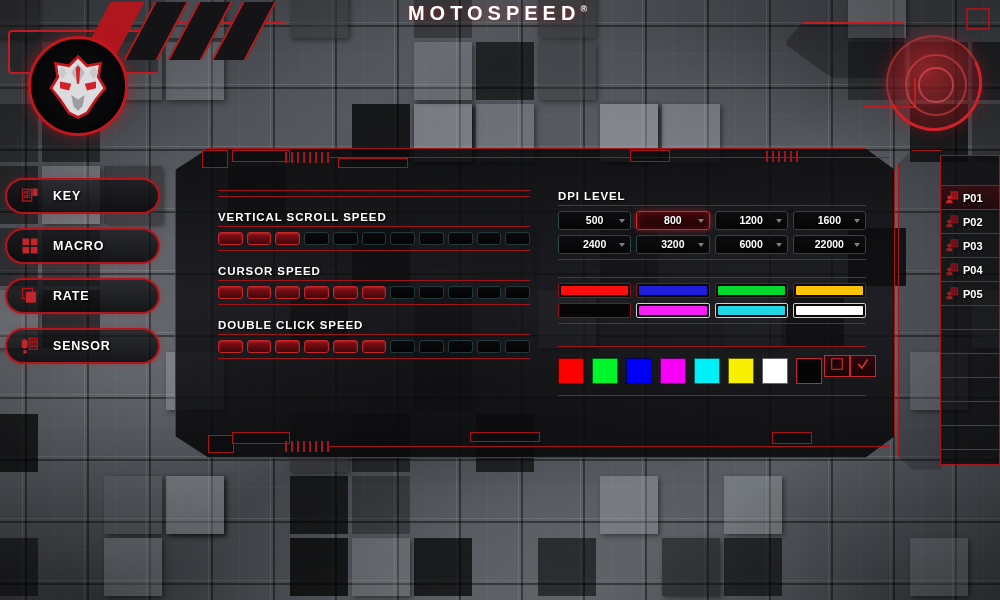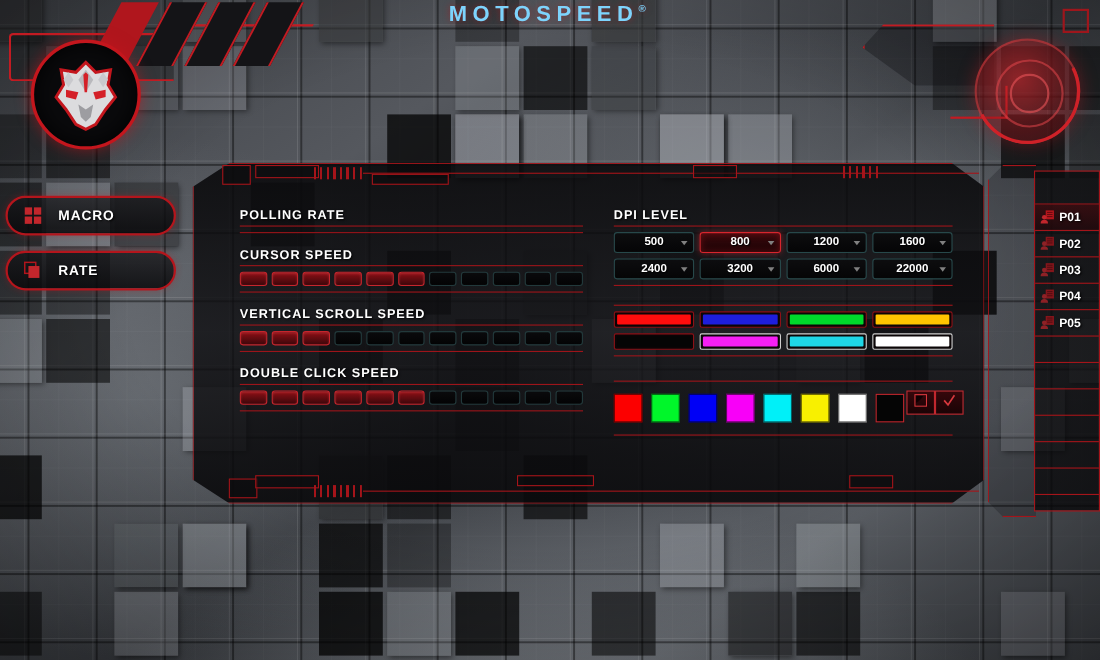--- a/index.html
+++ b/index.html
@@ -120,21 +120,21 @@
   }
   .radar-hook3 {
     position:absolute; right:84px; top:78px; width:52px; height:30px;
     border-right:2px solid #c21b22; border-bottom:2px solid #c21b22;
   }
 
   .brand {
     position:absolute; left:0; right:0; top:2px; text-align:center;
     font-family:"Liberation Sans", sans-serif;
     font-size:20px; font-weight:bold; letter-spacing:5px;
-    color:#7dd3fc;
+    color:#ffffff;
     text-shadow: 0 0 6px rgba(180,20,26,0.55);
   }
   .brand sup { font-size:9px; vertical-align:super; }
 
   
   .sidebar { position:absolute; left:5px; top:178px; width:155px; }
   .side-btn {
     position:relative; height:36px; margin-bottom:14px;
     border:2px solid #b4151c; border-radius:18px;
     background: linear-gradient(180deg, rgba(20,20,23,0.72), rgba(8,8,10,0.85));
@@ -409,36 +409,61 @@
   <div class="radar-arc"></div>
 
   <div class="brand">
     <span>MOTOSPEED</span><sup>®</sup>
   </div>
 
   <div class="sidebar" id="sidebar">
       <div class="side-btn">
         <span class="sicon">
           <svg viewBox="0 0 24 24">
+            <rect x="3" y="4" width="11" height="14" fill="none" stroke="#b4151c" stroke-width="1.6"></rect>
+            <rect x="5" y="6" width="3" height="3" fill="#b4151c"></rect>
+            <rect x="9" y="6" width="3" height="3" fill="none" stroke="#b4151c" stroke-width="1.2"></rect>
+            <rect x="5" y="11" width="3" height="3" fill="none" stroke="#b4151c" stroke-width="1.2"></rect>
+            <rect x="9" y="11" width="3" height="3" fill="none" stroke="#b4151c" stroke-width="1.2"></rect>
+            <rect x="15" y="3" width="6" height="9" fill="#c2262c"></rect>
+          </svg>
+        </span>
+        <span class="slabel">KEY</span>
+      </div>
+      <div class="side-btn">
+        <span class="sicon">
+          <svg viewBox="0 0 24 24">
             <rect x="3" y="3" width="8" height="8" fill="#c2262c"></rect>
             <rect x="13" y="3" width="8" height="8" fill="#c2262c"></rect>
             <rect x="3" y="13" width="8" height="8" fill="#c2262c"></rect>
             <rect x="13" y="13" width="8" height="8" fill="#c2262c"></rect>
           </svg>
         </span>
         <span class="slabel">MACRO</span>
       </div>
       <div class="side-btn">
         <span class="sicon">
           <svg viewBox="0 0 24 24">
             <rect x="3" y="3" width="12" height="12" fill="none" stroke="#b4151c" stroke-width="1.6"></rect>
             <rect x="7" y="7" width="12" height="13" fill="#c2262c"></rect>
           </svg>
         </span>
         <span class="slabel">RATE</span>
+      </div>
+      <div class="side-btn">
+        <span class="sicon">
+          <svg viewBox="0 0 24 24">
+            <rect x="2" y="4" width="7" height="11" rx="3.5" fill="#c2262c"></rect>
+            <rect x="11" y="3" width="10" height="3" fill="none" stroke="#b4151c" stroke-width="1.4"></rect>
+            <rect x="11" y="8" width="10" height="3" fill="none" stroke="#b4151c" stroke-width="1.4"></rect>
+            <rect x="11" y="13" width="10" height="3" fill="none" stroke="#b4151c" stroke-width="1.4"></rect>
+            <rect x="4" y="17" width="4" height="4" fill="#c2262c"></rect>
+          </svg>
+        </span>
+        <span class="slabel">SENSOR</span>
       </div>
     </div>
 
   <div class="panel"></div>
 
   <div class="deco panel-tab" style="left:202px; top:150px; width:26px; height:18px;"></div>
   <div class="deco panel-tab" style="left:232px; top:150px; width:58px; height:12px;"></div>
   <div class="deco panel-notch" style="left:285px; top:152px;"></div>
   <div class="deco panel-line" style="left:330px; top:157px; width:560px;"></div>
   <div class="deco panel-tab" style="left:338px; top:158px; width:70px; height:10px;"></div>
@@ -448,54 +473,53 @@
   <div class="deco panel-tab" style="left:208px; top:435px; width:26px; height:18px;"></div>
   <div class="deco panel-tab" style="left:232px; top:432px; width:58px; height:12px;"></div>
   <div class="deco panel-notch" style="left:285px; top:441px;"></div>
   <div class="deco panel-line" style="left:330px; top:446px; width:560px;"></div>
   <div class="deco panel-tab" style="left:470px; top:432px; width:70px; height:10px;"></div>
   <div class="deco panel-tab" style="left:772px; top:432px; width:40px; height:12px;"></div>
 
   <div class="col-left" style="position:absolute; left:218px; top:190px; width:312px;">
 
     <div class="sec">
-      <div class="sec-title">POLLING RATE</div>
       <div class="sec-rule"></div>
+      <div class="sec-rule-b"></div>
+    </div>
+
+    <div class="sec">
+      <div class="sec-title">VERTICAL SCROLL SPEED</div>
+      <div class="sec-rule"></div>
+      <div class="seg-row" id="seg-scroll">
+          <div class="seg on"></div>
+          <div class="seg on"></div>
+          <div class="seg on"></div>
+          <div class="seg"></div>
+          <div class="seg"></div>
+          <div class="seg"></div>
+          <div class="seg"></div>
+          <div class="seg"></div>
+          <div class="seg"></div>
+          <div class="seg"></div>
+          <div class="seg"></div>
+        </div>
       <div class="sec-rule-b"></div>
     </div>
 
     <div class="sec">
       <div class="sec-title">CURSOR SPEED</div>
       <div class="sec-rule"></div>
       <div class="seg-row" id="seg-cursor">
           <div class="seg on"></div>
           <div class="seg on"></div>
           <div class="seg on"></div>
           <div class="seg on"></div>
           <div class="seg on"></div>
           <div class="seg on"></div>
-          <div class="seg"></div>
-          <div class="seg"></div>
-          <div class="seg"></div>
-          <div class="seg"></div>
-          <div class="seg"></div>
-        </div>
-      <div class="sec-rule-b"></div>
-    </div>
-
-    <div class="sec">
-      <div class="sec-title">VERTICAL SCROLL SPEED</div>
-      <div class="sec-rule"></div>
-      <div class="seg-row" id="seg-scroll">
-          <div class="seg on"></div>
-          <div class="seg on"></div>
-          <div class="seg on"></div>
-          <div class="seg"></div>
-          <div class="seg"></div>
-          <div class="seg"></div>
           <div class="seg"></div>
           <div class="seg"></div>
           <div class="seg"></div>
           <div class="seg"></div>
           <div class="seg"></div>
         </div>
       <div class="sec-rule-b"></div>
     </div>
 
     <div class="sec">

